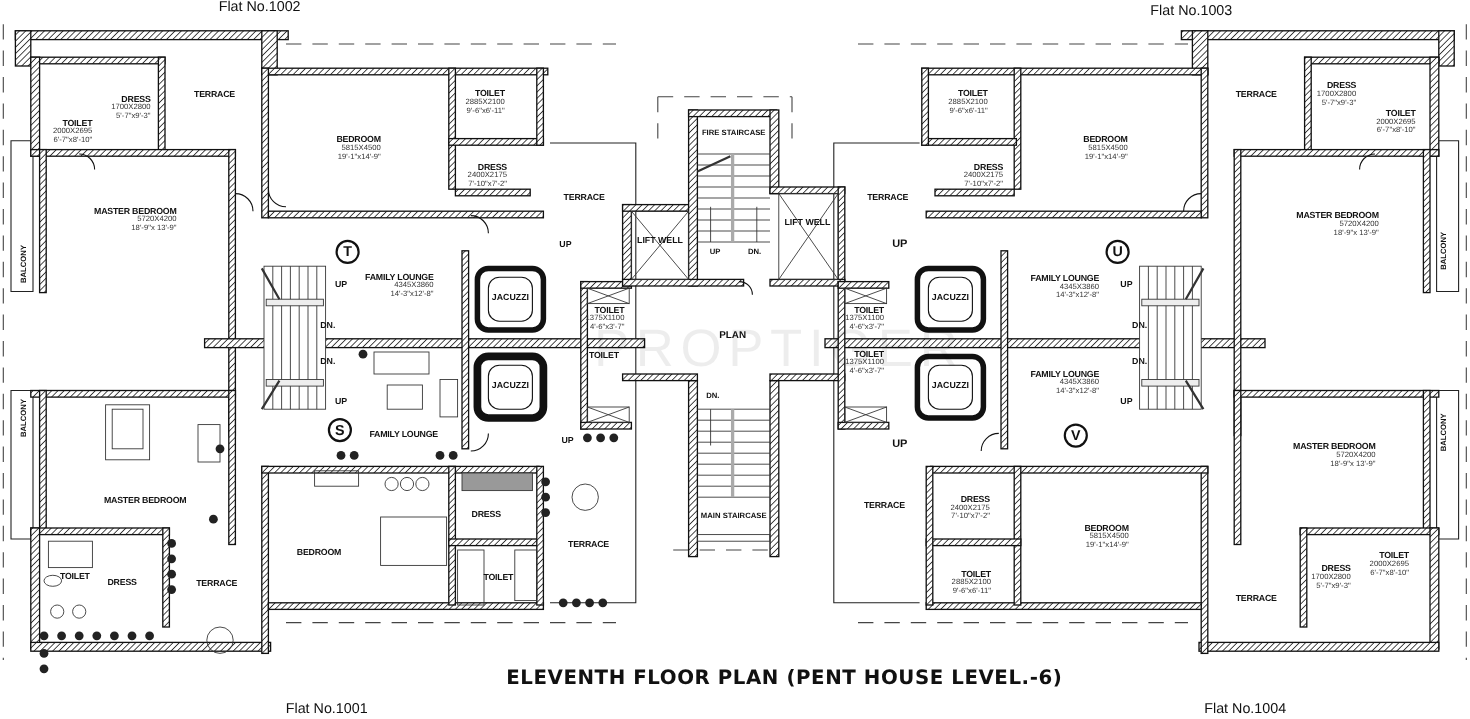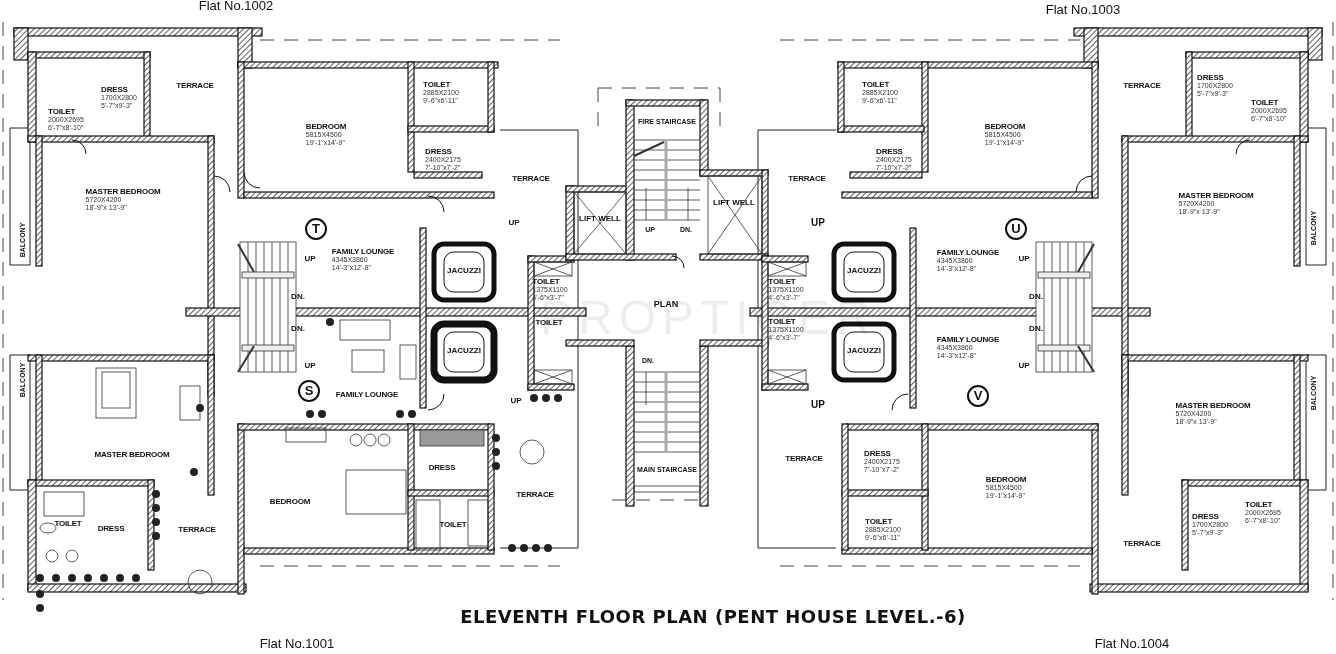--- a/index.html
+++ b/index.html
@@ -1,18 +1,18 @@
 <!DOCTYPE html>
 <html><head>
 <meta charset="utf-8">
 <style>
   html,body{margin:0;padding:0;background:#fff;}
   body{width:1336px;height:654px;position:relative;overflow:hidden;font-family:"Liberation Sans",sans-serif;color:#111;}
   #plan{position:absolute;left:0;top:0;width:1336px;height:654px;}
-  .lbl{position:absolute;text-align:left;white-space:nowrap;transform:translate(-50%,-50%);line-height:1.15;}
+  .lbl{position:absolute;text-align:right;white-space:nowrap;transform:translate(-50%,-50%);line-height:1.15;}
   .lbl .n{font-weight:bold;font-size:8px;letter-spacing:-0.2px;}
   .lbl .d{font-size:7px;color:#333;}
   .flat{position:absolute;font-size:13px;transform:translateX(-50%);white-space:nowrap;}
   .title{position:absolute;left:713px;top:606px;transform:translateX(-50%);font-family:"DejaVu Sans",sans-serif;font-weight:bold;font-size:18px;letter-spacing:0.5px;white-space:nowrap;}
   .mark{position:absolute;width:18px;height:18px;border:2px solid #111;border-radius:50%;font-weight:bold;font-size:13px;text-align:center;line-height:18px;transform:translate(-50%,-50%);}
   .small{position:absolute;font-weight:bold;font-size:8px;transform:translate(-50%,-50%);white-space:nowrap;}
   .vert{position:absolute;font-weight:bold;font-size:7px;transform:translate(-50%,-50%) rotate(-90deg);white-space:nowrap;}
   .wm{position:absolute;left:540px;top:290px;font-size:48px;color:rgba(0,0,0,0.07);letter-spacing:6px;}
 </style>
 </head>

